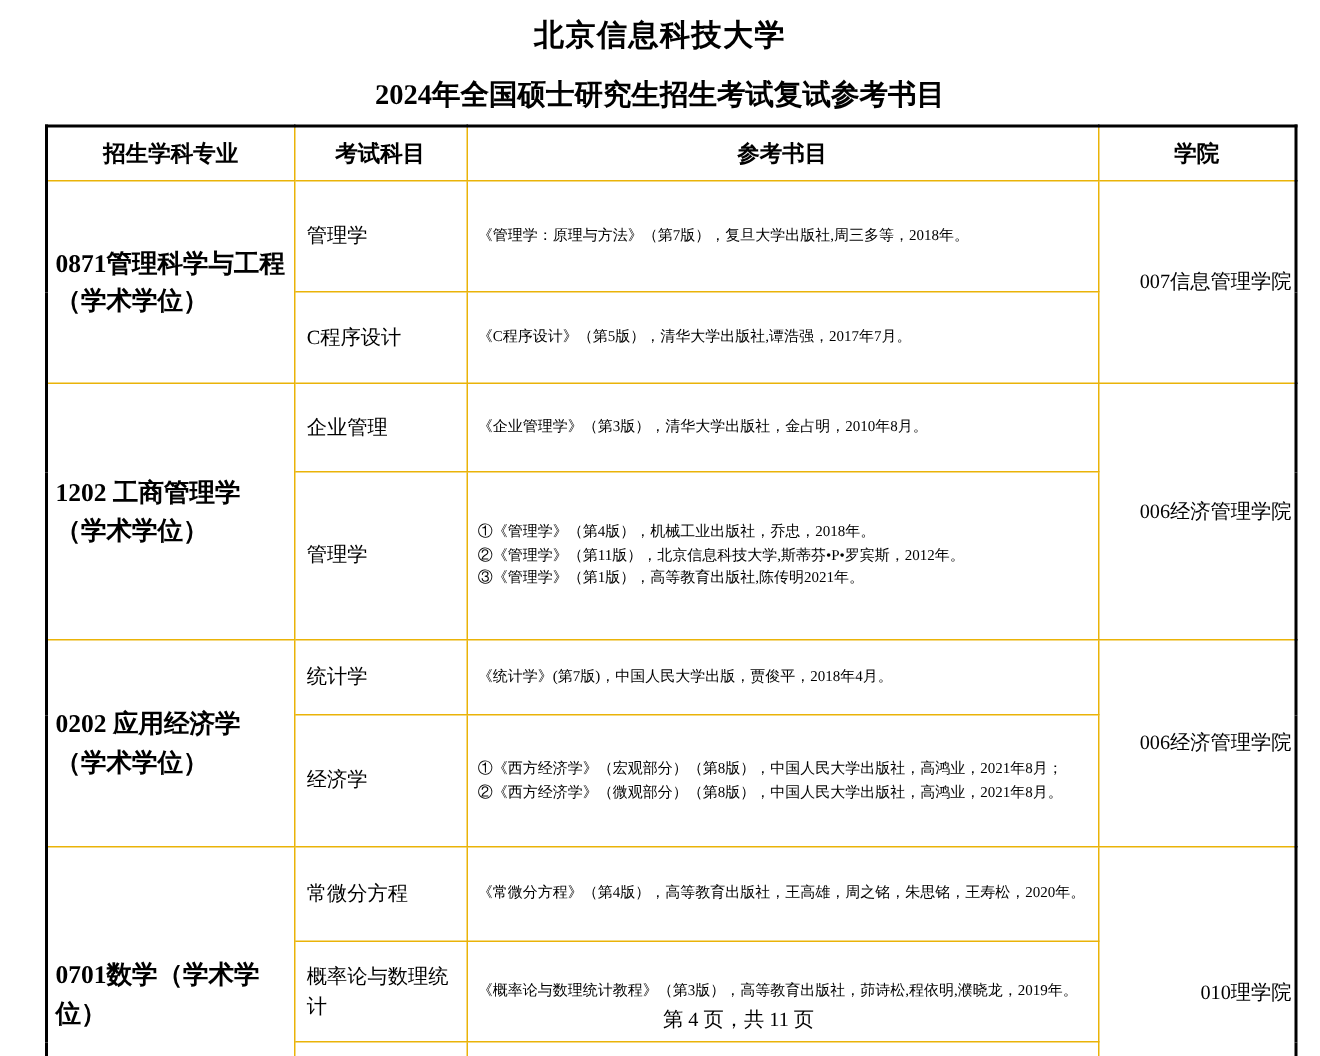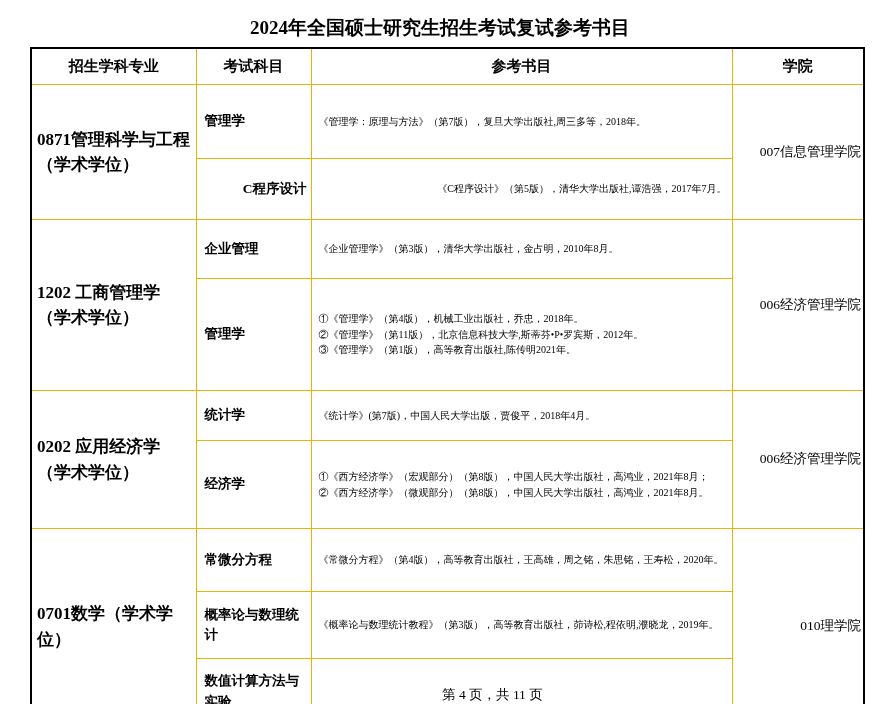--- a/index.html
+++ b/index.html
@@ -49,56 +49,56 @@
   td.major{
     font-size:17px;
     font-weight:bold;
     padding:2px 4px 2px 5px;
     line-height:1.5;
   }
   td.subject{
     font-size:13.5px;
     padding:2px 4px 2px 8px;
     line-height:1.5;
-    font-weight:bold;
   }
   td.books{
     font-size:10px;
     padding:3px 5px 3px 7px;
     line-height:1.55;
   }
   td.college{
     font-size:13.5px;
     padding:2px 2px 2px 3px;
     line-height:1.5;
     text-align:right;
   }
   .book-line{margin:0;}
   .footer{
     position:absolute;
     left:442px;
-    top:686px;
+    top:671px;
     font-size:13.5px;
     white-space:pre;
   }
   tr.r1 td{height:67px;}
-  tr.r2 td{height:54px;text-align:right;}
+  tr.r2 td{height:54px;}
   tr.r3 td{height:52px;}
   tr.r4 td{height:105px;}
   tr.r5 td{height:43px;}
   tr.r6 td{height:81px;}
   tr.r7 td{height:56px;}
   tr.r8 td{height:60px;}
   tr.r9 td{height:59px;}
 </style>
 </head>
 <body>
 
 <div class="page">
 
+  <div class="title">北京信息科技大学</div>
   <div class="subtitle">2024年全国硕士研究生招生考试复试参考书目</div>
 
   <table class="ref">
     <colgroup>
       <col style="width:165px">
       <col style="width:115px">
       <col style="width:421px">
       <col style="width:132px">
     </colgroup>
 

